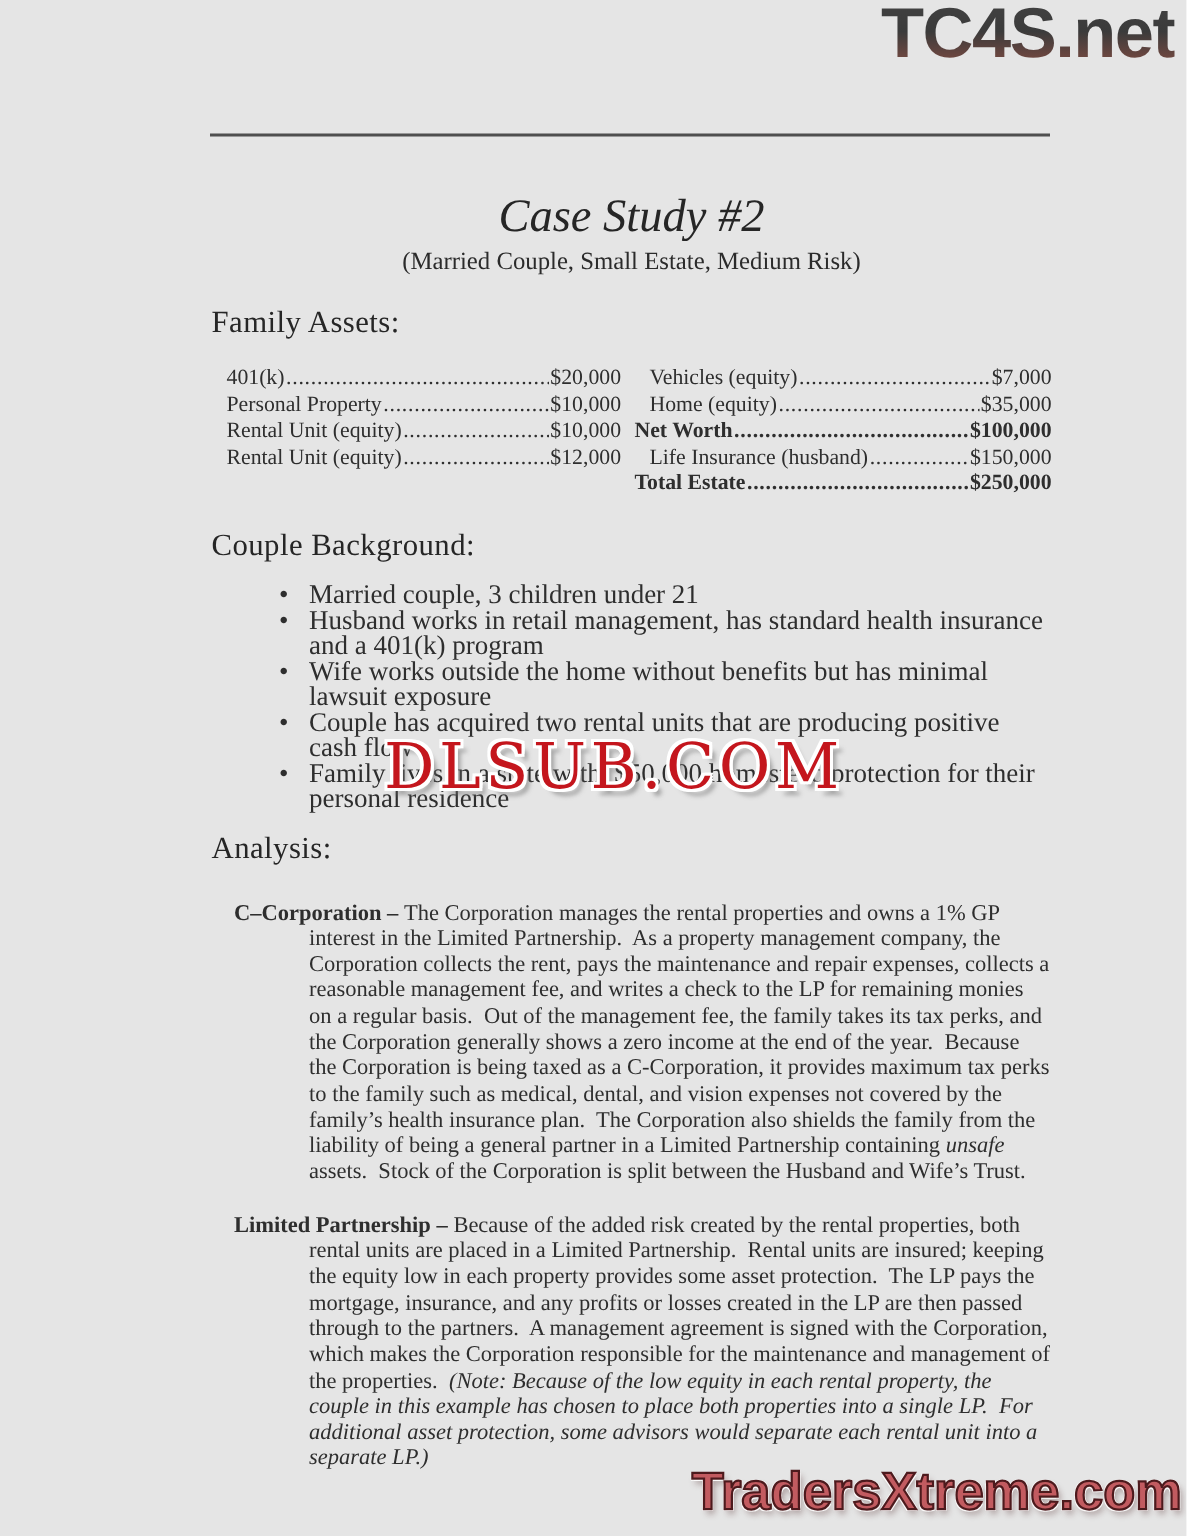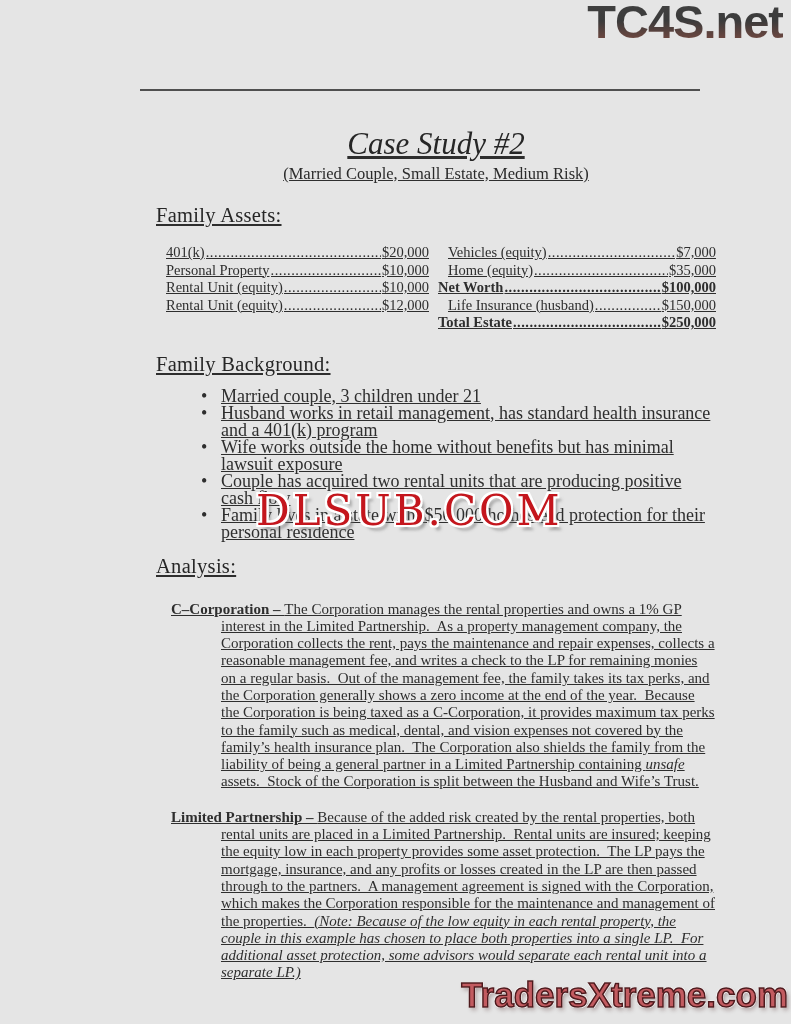--- a/index.html
+++ b/index.html
@@ -42,21 +42,21 @@
       2px 3px 4px rgba(60,20,20,0.35);
   }
 
   
   .rule {
     position:absolute; top:89px; left:140px; width:560px; height:0;
     border-top:2px solid var(--rule, #4f4f4f);
   }
 
   
-  .content { position:absolute; left:156px; top:91px; width:560px;text-decoration:underline; }
+  .content { position:absolute; left:141px; top:91px; width:560px; }
 
   .title {
     margin-top:36px; text-align:center;
     font-style:italic; font-size:31px; line-height:34px; color:#262626;
   }
   .subtitle {
     margin-top:3px; text-align:center;
     font-size:16.5px; line-height:19px; color:#2b2b2b;
   }
   .sec-heading {
@@ -156,21 +156,21 @@
             <span class="a-value">$150,000</span>
           </div>
           <div class="asset-row bold">
             <span class="a-label">Total Estate</span>
             <span class="a-dots"></span>
             <span class="a-value">$250,000</span>
           </div>
         </div>
     </div>
 
-    <h2 class="sec-heading h-background">Family Background:</h2>
+    <h2 class="sec-heading h-background">Couple Background:</h2>
     <ul class="bullets">
         <li>Married couple, 3 children under 21</li>
         <li>Husband works in retail management, has standard health insurance and a 401(k) program</li>
         <li>Wife works outside the home without benefits but has minimal lawsuit exposure</li>
         <li>Couple has acquired two rental units that are producing positive cash flow</li>
         <li>Family lives in a state with&nbsp; $50,000 homestead protection for their personal residence</li>
       </ul>
 
     <h2 class="sec-heading h-analysis">Analysis:</h2>
     <div class="paragraphs">

